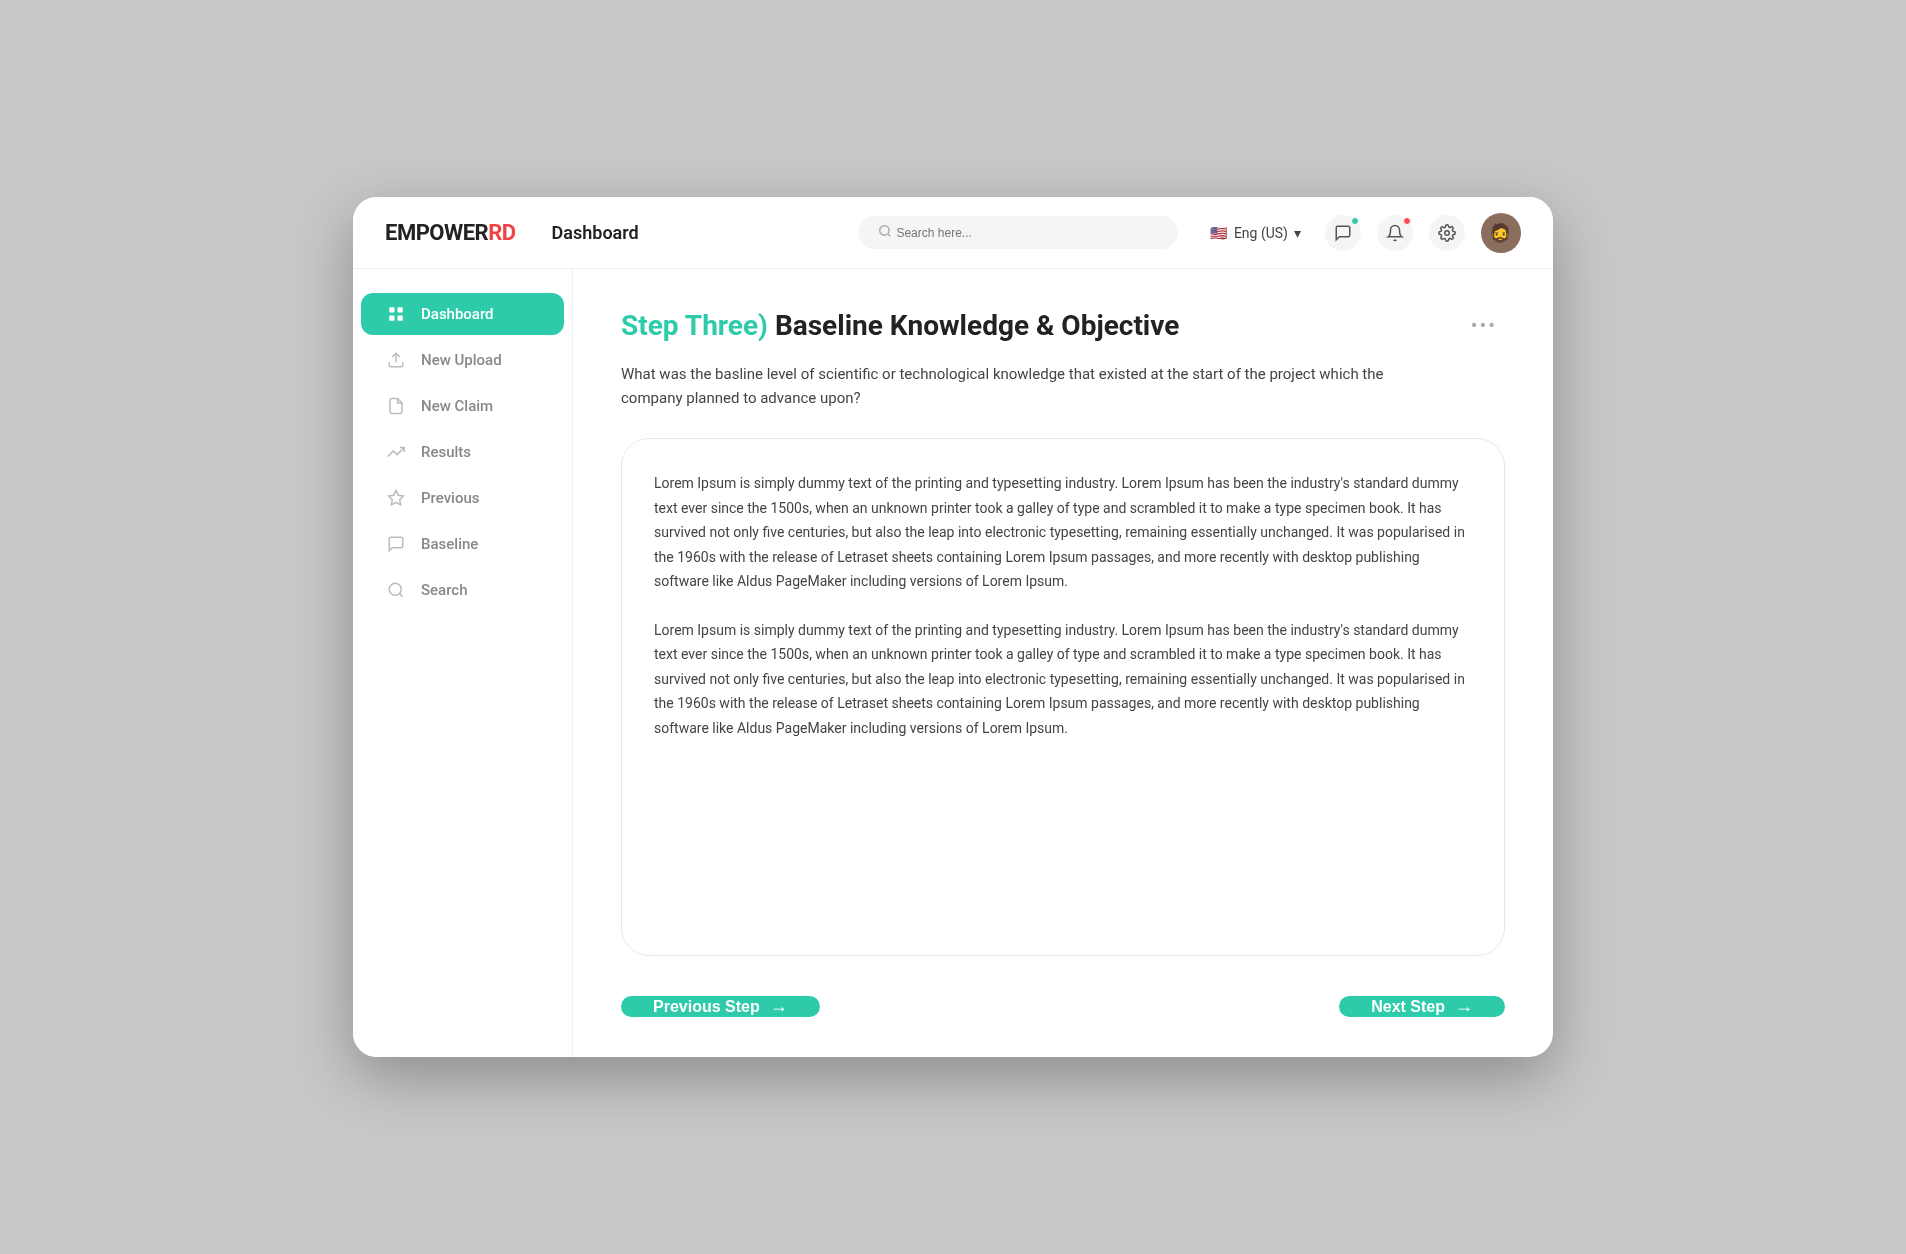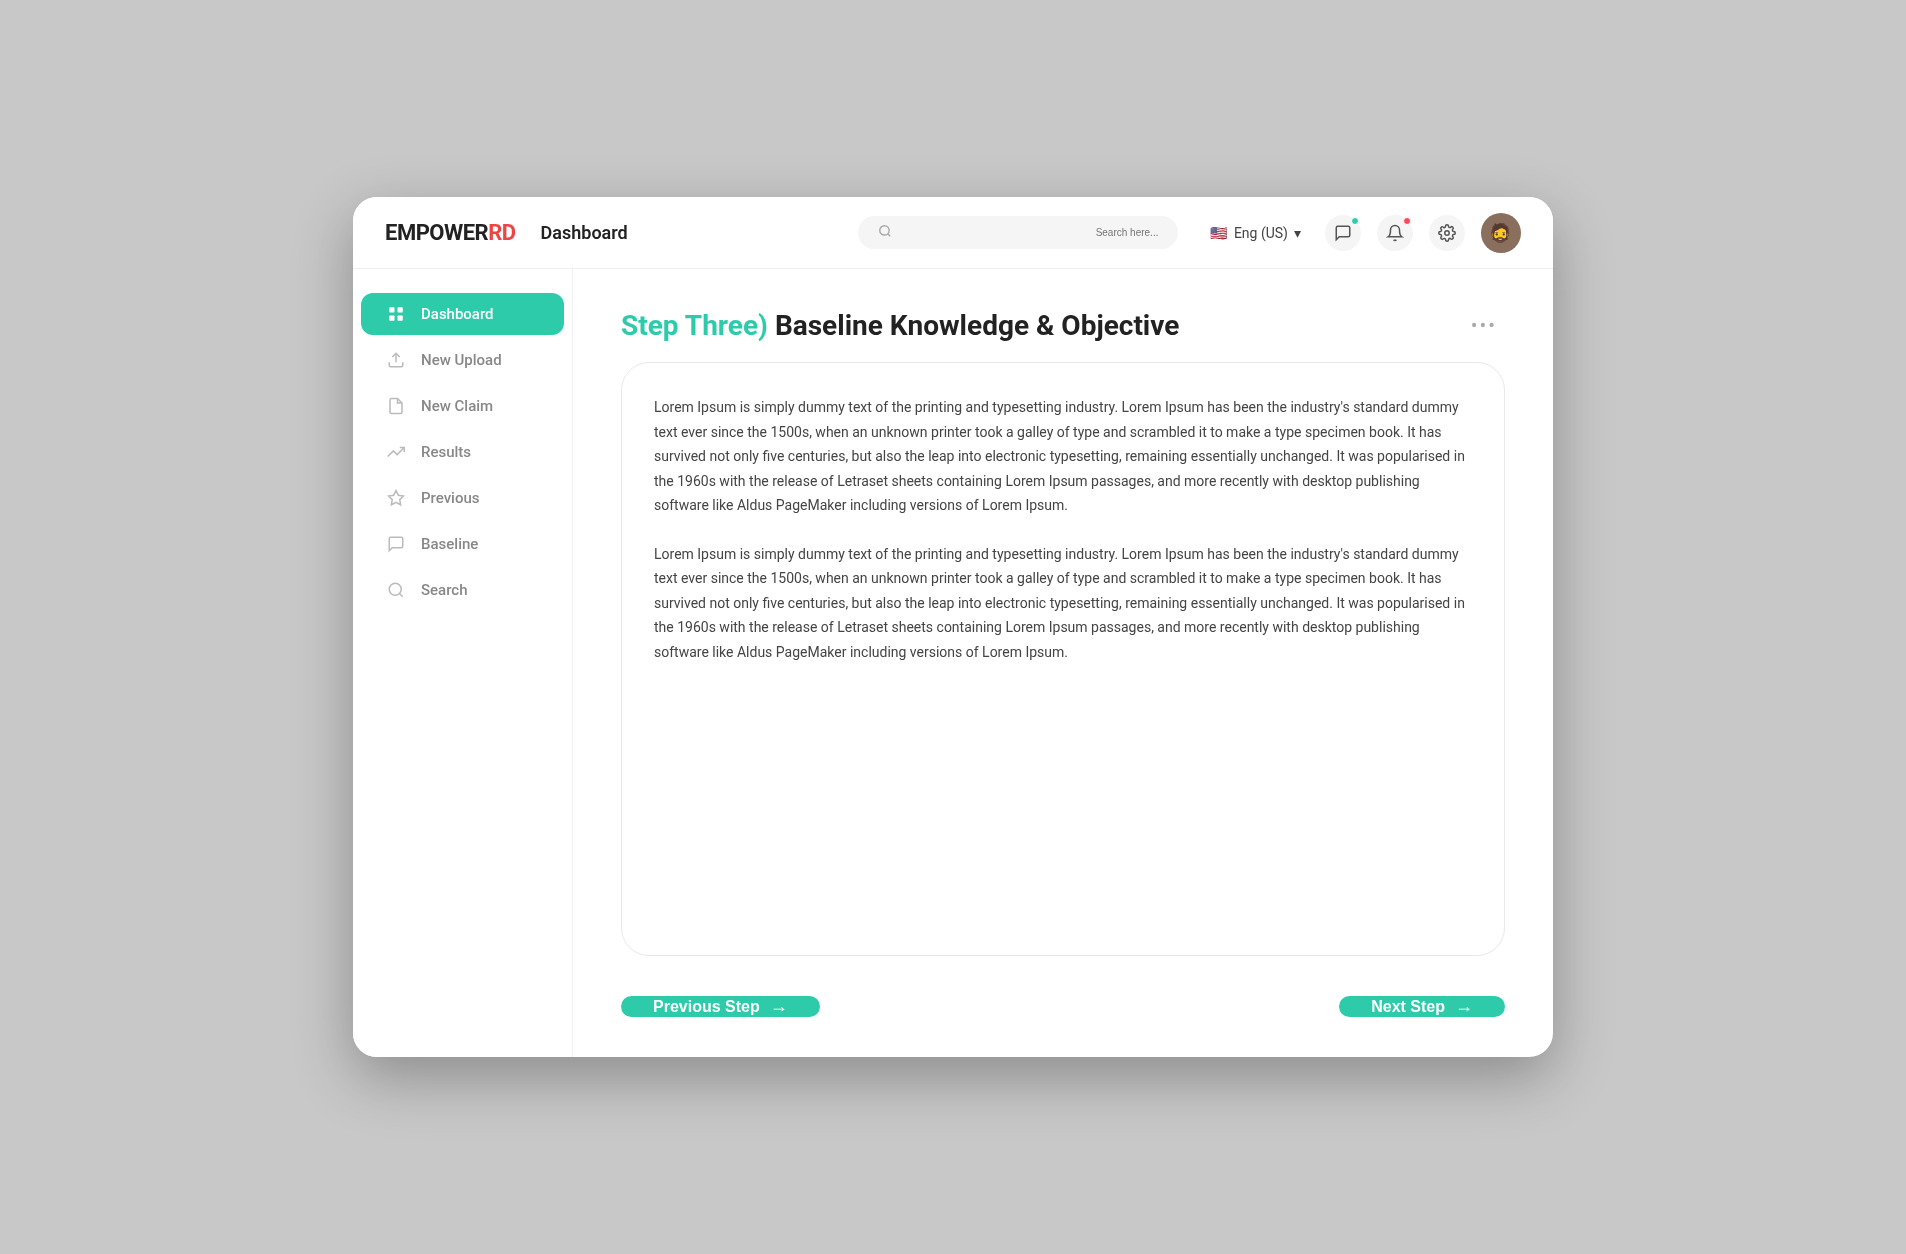--- a/index.html
+++ b/index.html
@@ -27,21 +27,21 @@
       align-items: center;
       padding: 0 32px;
       height: 72px;
       border-bottom: 1px solid #f0f0f0;
       background: #fff;
       flex-shrink: 0;
     }
     .logo {
       display: flex;
       align-items: center;
-      margin-right: 25px;
+      margin-right: 36px;
     }
     .logo-empower {
       font-size: 22px;
       font-weight: 700;
       color: #222;
       letter-spacing: -0.5px;
     }
     .logo-rd {
       font-size: 22px;
       font-weight: 700;
@@ -60,25 +60,24 @@
       background: #f5f5f5;
       border-radius: 24px;
       padding: 8px 20px;
       width: 320px;
       margin-right: 24px;
     }
     .search-bar input {
       border: none;
       background: transparent;
       outline: none;
-      font-size: 10px;
+      font-size: 12px;
       color: #999;
       width: 100%;
-      margin-left: 20px;
-      text-align: right;
+      margin-left: 4px;
     }
     .search-icon-svg {
       color: #aaa;
       font-size: 14px;
     }
     .header-actions {
       display: flex;
       align-items: center;
       gap: 16px;
     }
@@ -366,20 +365,21 @@
       </div>
     </nav>
 
     <main class="content">
       <div class="step-header">
         <h1 class="step-title">
           <span class="step-label">Step Three)</span><span> Baseline Knowledge &amp; Objective</span>
         </h1>
         <div class="more-btn">•••</div>
       </div>
+      <p class="step-question">What was the basline level of scientific  or technological knowledge that existed at the start of the project which the company planned to advance upon?</p>
       <div class="text-card">
         <p>Lorem Ipsum is simply dummy text of the printing and typesetting industry. Lorem Ipsum has been the industry's standard dummy text ever since the 1500s, when an unknown printer took a galley of type and scrambled it to make a type specimen book. It has survived not only five centuries, but also the leap into electronic typesetting, remaining essentially unchanged. It was popularised in the 1960s with the release of Letraset sheets containing Lorem Ipsum passages, and more recently with desktop publishing software like Aldus PageMaker including versions of Lorem Ipsum.</p>
         <p>Lorem Ipsum is simply dummy text of the printing and typesetting industry. Lorem Ipsum has been the industry's standard dummy text ever since the 1500s, when an unknown printer took a galley of type and scrambled it to make a type specimen book. It has survived not only five centuries, but also the leap into electronic typesetting, remaining essentially unchanged. It was popularised in the 1960s with the release of Letraset sheets containing Lorem Ipsum passages, and more recently with desktop publishing software like Aldus PageMaker including versions of Lorem Ipsum.</p>
       </div>
       <div class="footer-actions">
         <button class="btn">
           <span>Previous Step</span>
           <span class="btn-arrow">→</span>
         </button>
         <button class="btn">

